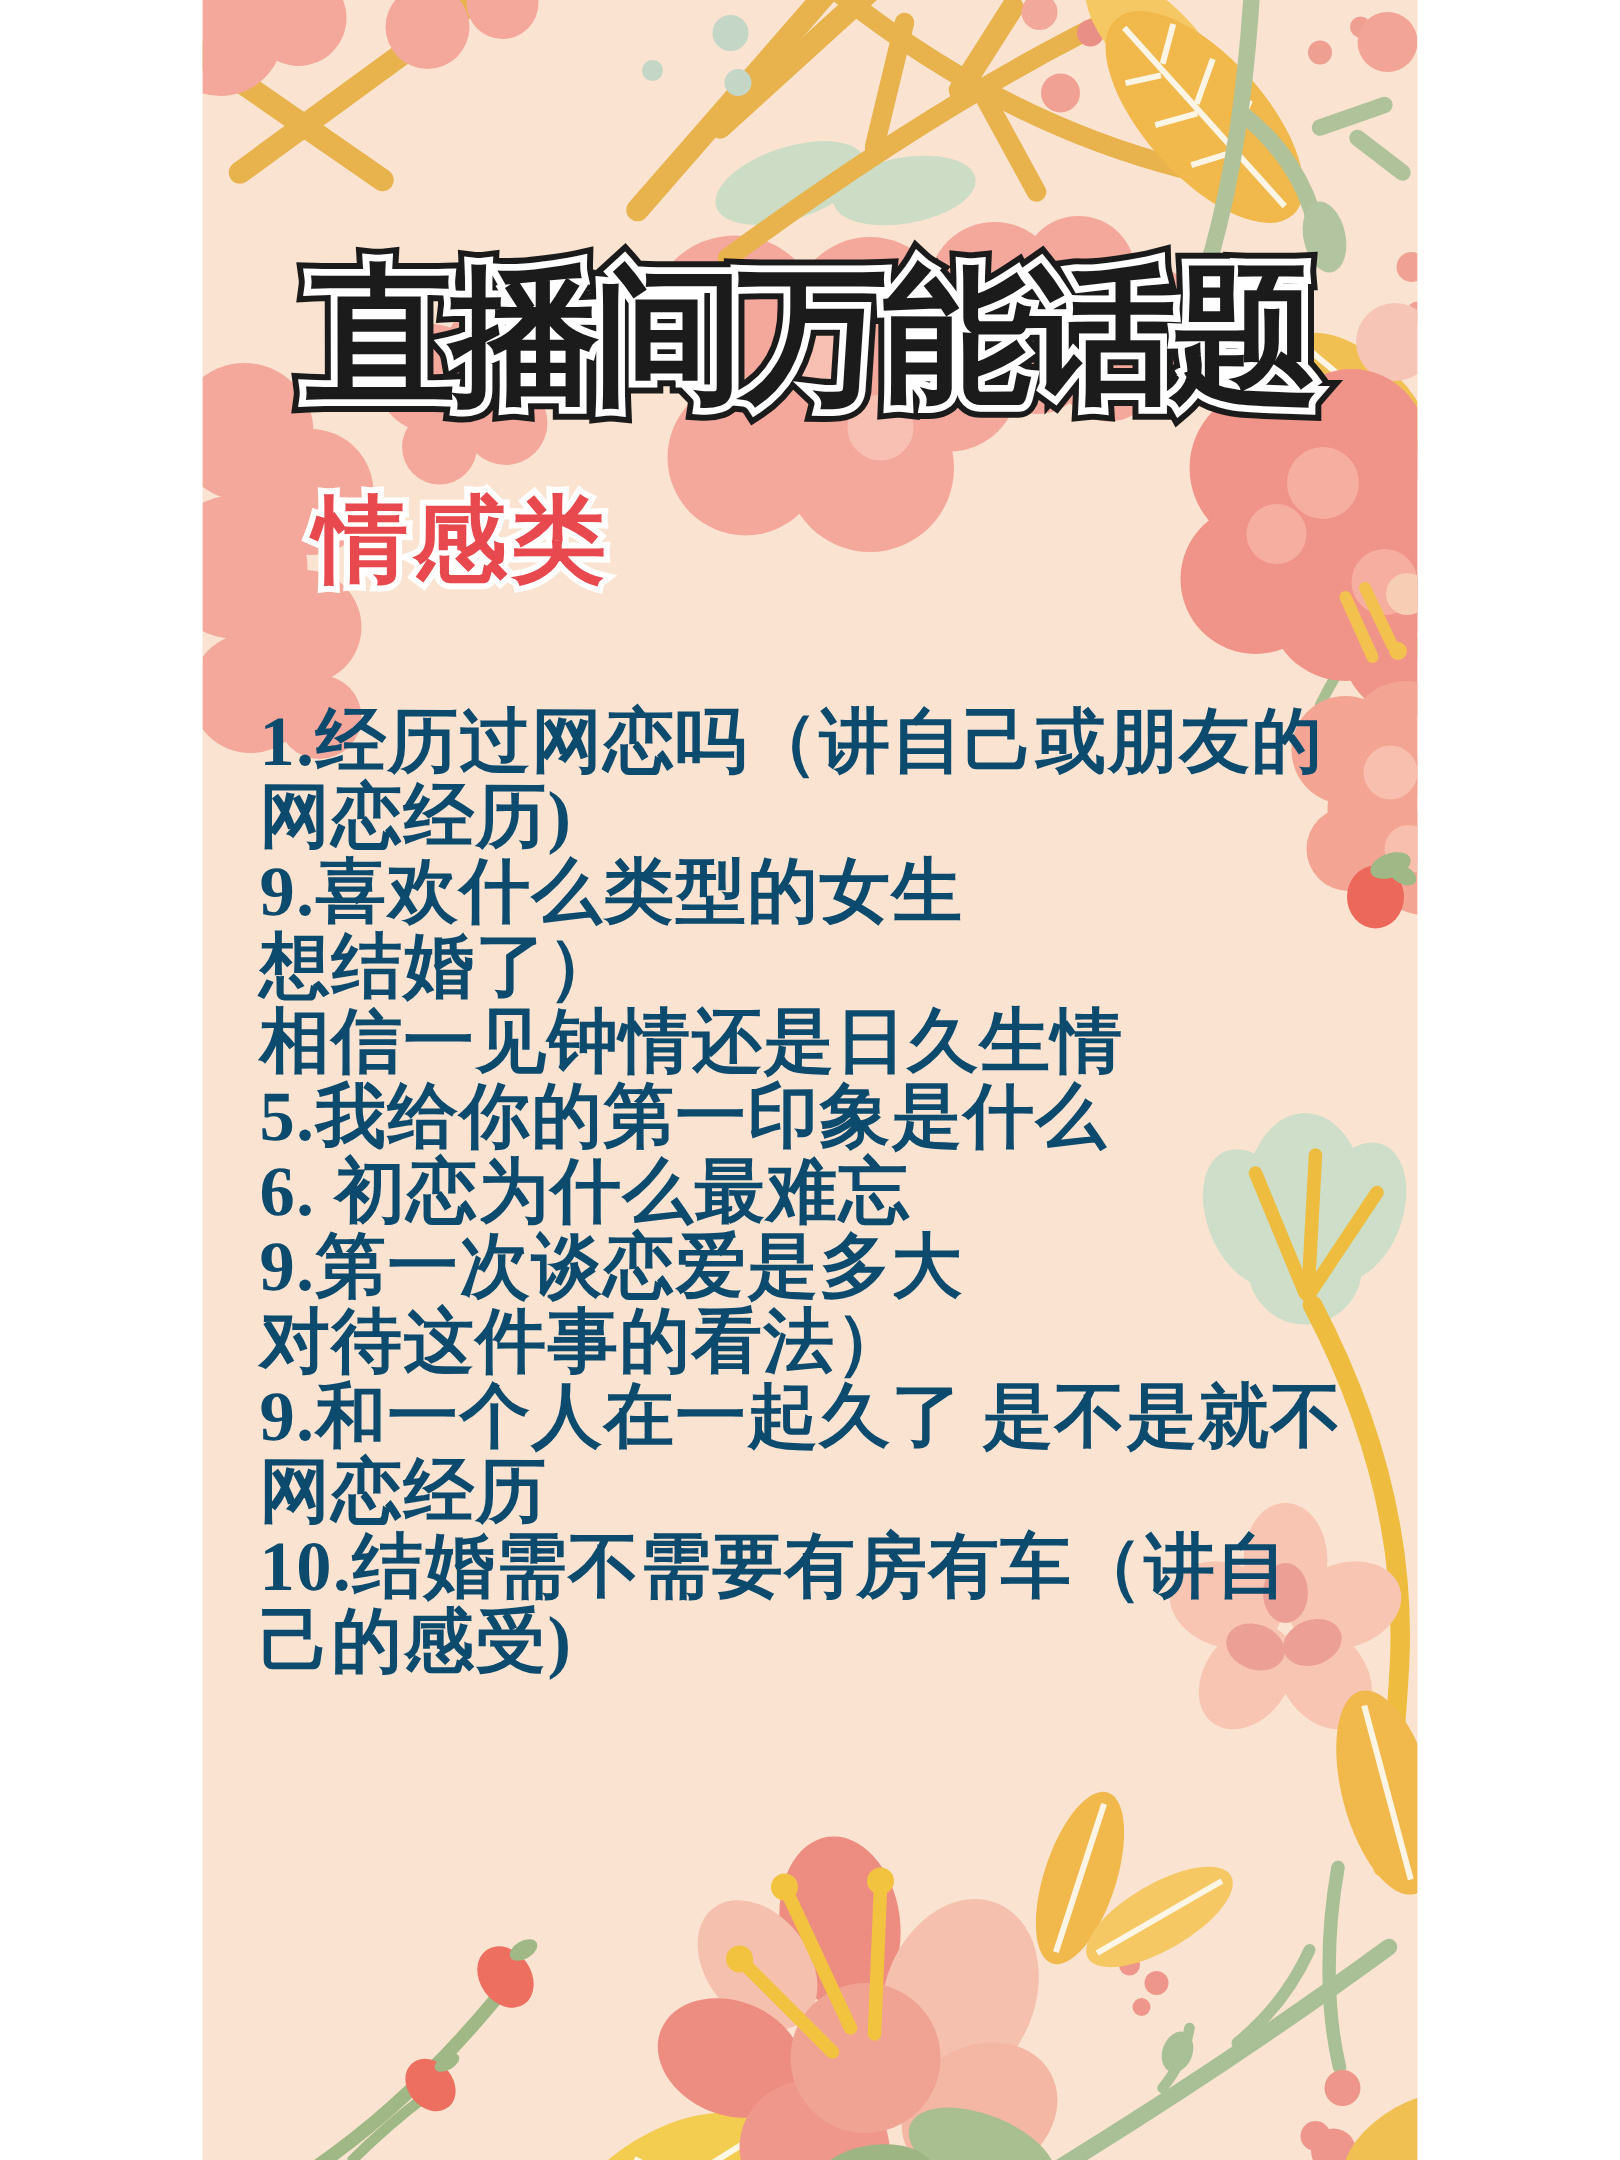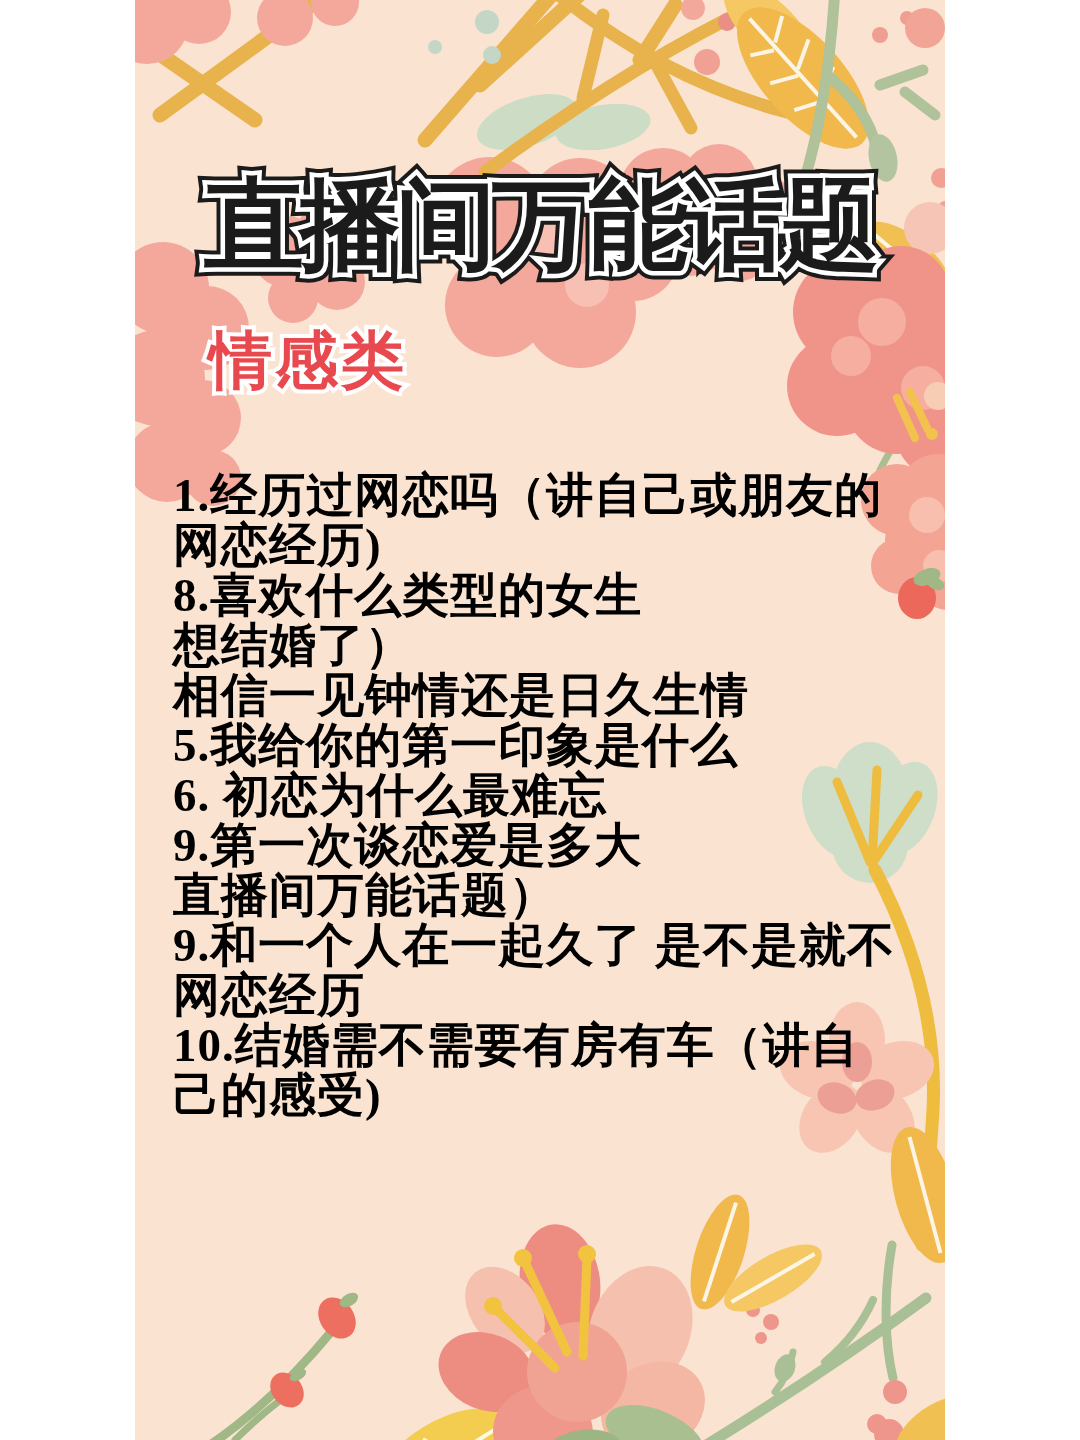--- a/index.html
+++ b/index.html
@@ -13,21 +13,21 @@
   .title .l2{-webkit-text-stroke:9px #ffffff;color:#ffffff;}
   .title .l3{color:#1b1b1b;}
 
   .subtitle{position:absolute;top:324px;left:74px;height:72px;z-index:5;}
   .subtitle .s{position:absolute;left:0;top:0;font-weight:900;font-size:63px;line-height:72px;letter-spacing:3px;white-space:nowrap;font-family:"Liberation Sans",sans-serif;text-align:center;}
   .subtitle .s1{-webkit-text-stroke:8px #ffffff;color:#ffffff;}
   .subtitle .s2{color:#e8494e;}
 
   .topics{position:absolute;left:38px;top:470px;width:772px;z-index:4;
           font-family:"Liberation Serif","DejaVu Serif",serif;font-weight:700;
-          font-size:47px;line-height:50px;color:#000000;letter-spacing:1px;}
+          font-size:47px;line-height:50px;color:#0c4a6e;letter-spacing:1px;}
   .topics .line{white-space:nowrap;}
 </style>
 </head>
 <body>
 
 <div class="page">
   <div class="poster">
 
     <svg class="bg-svg" viewBox="0 0 810 1440" aria-hidden="true">
 
@@ -286,27 +286,27 @@
     </div>
 
     <div class="subtitle">
       <span class="s s1">情感类</span>
       <span class="s s2">情感类</span>
     </div>
 
     <div class="topics">
       <div class="line">1.经历过网恋吗（讲自己或朋友的</div>
       <div class="line">网恋经历)</div>
-      <div class="line">8.喜欢什么类型的女生</div>
+      <div class="line">9.喜欢什么类型的女生</div>
       <div class="line">想结婚了）</div>
       <div class="line">相信一见钟情还是日久生情</div>
       <div class="line">5.我给你的第一印象是什么</div>
       <div class="line">6. 初恋为什么最难忘</div>
       <div class="line">9.第一次谈恋爱是多大</div>
-      <div class="line">直播间万能话题）</div>
+      <div class="line">对待这件事的看法）</div>
       <div class="line">9.和一个人在一起久了 是不是就不</div>
       <div class="line">网恋经历</div>
       <div class="line">10.结婚需不需要有房有车（讲自</div>
       <div class="line">己的感受)</div>
     </div>
 
   </div>
 </div>
 
 </body></html>

